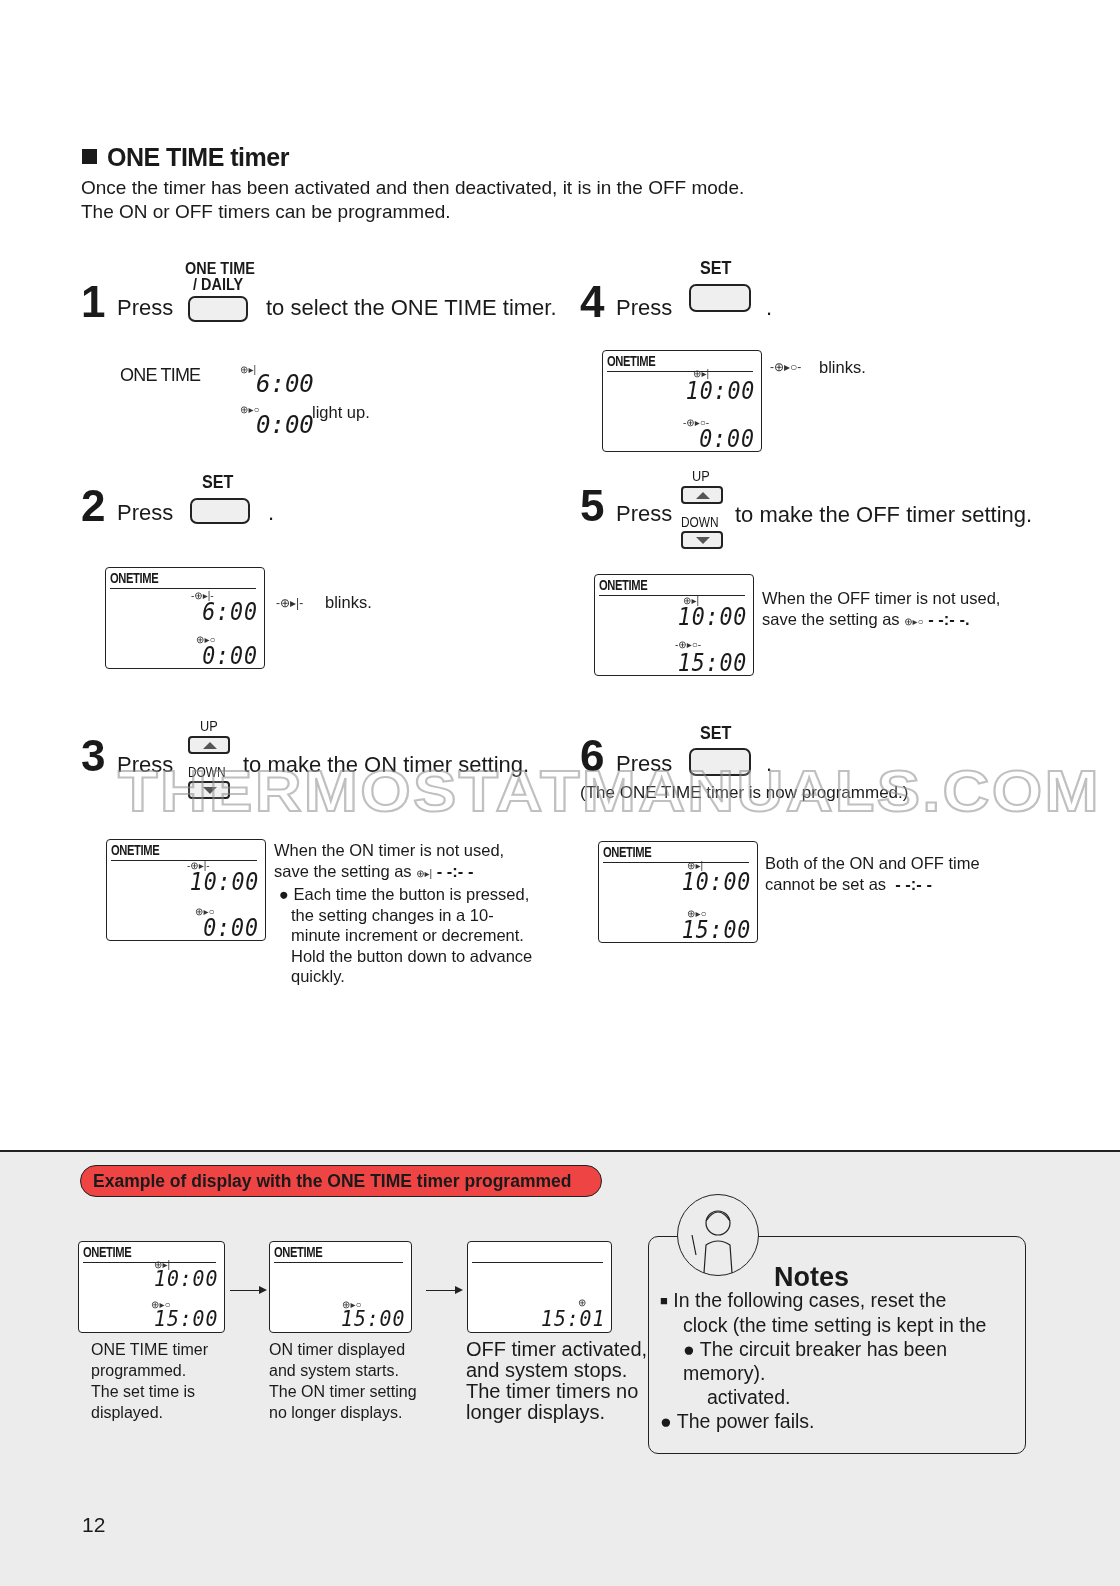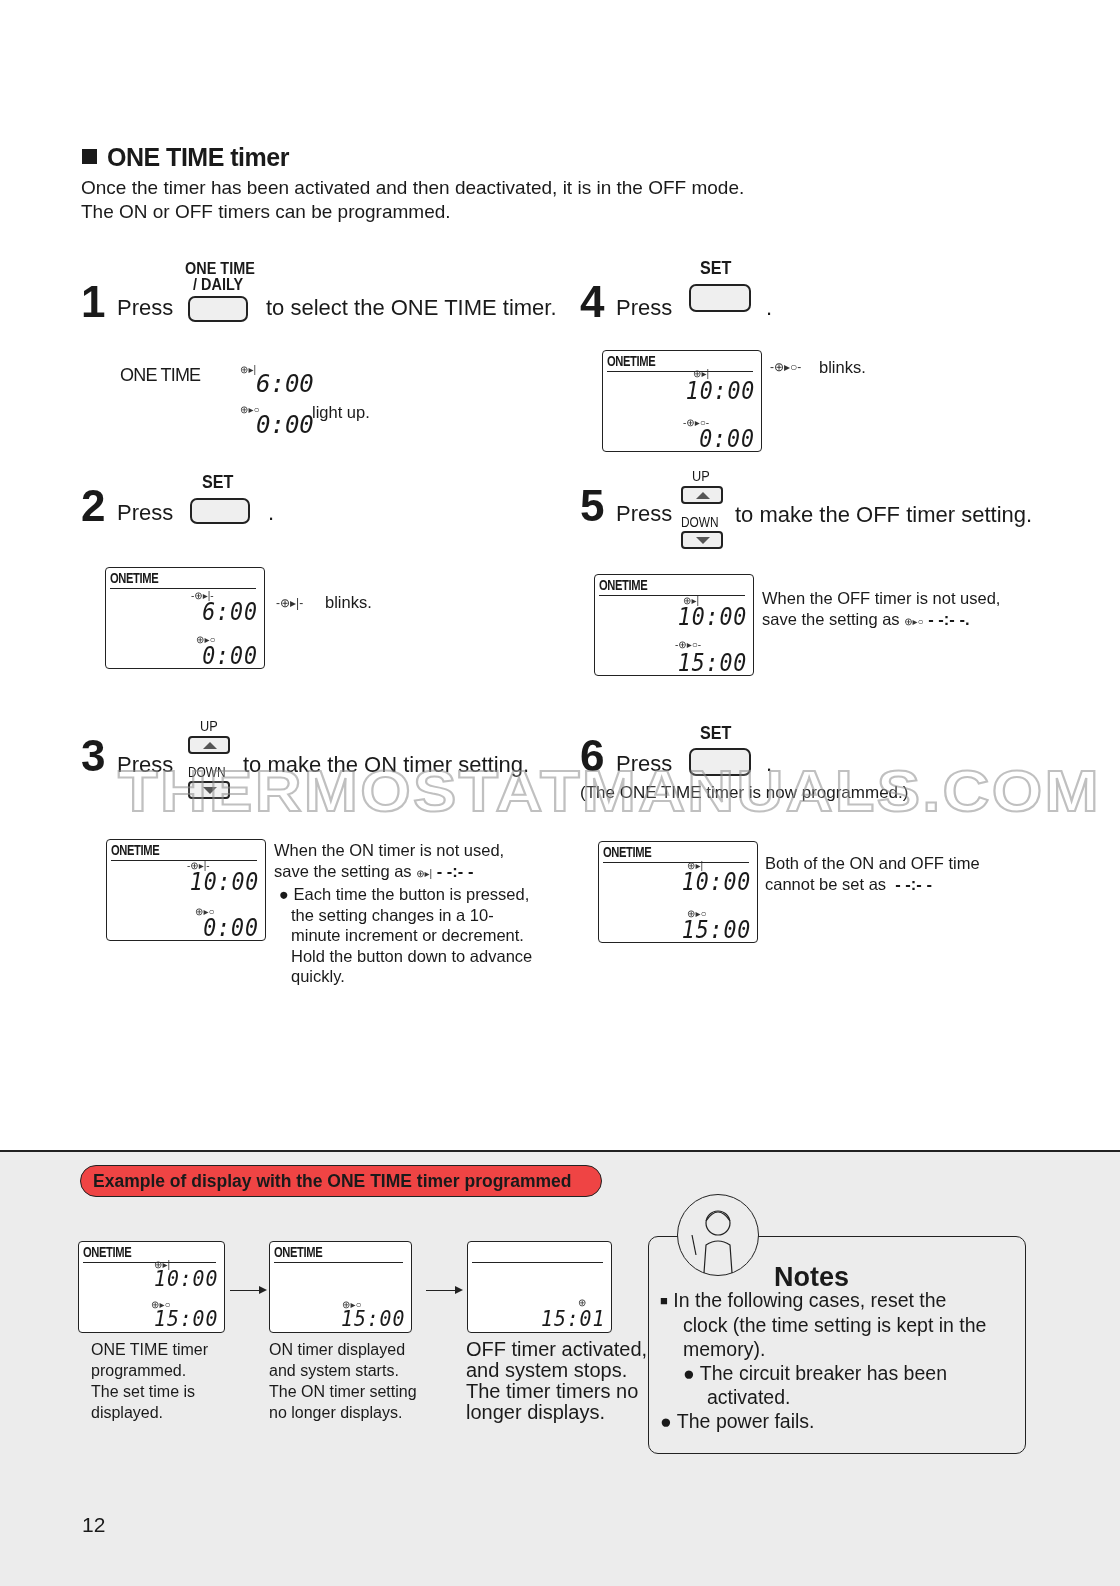--- a/index.html
+++ b/index.html
@@ -233,19 +233,19 @@
     <circle cx="40" cy="28" r="12" fill="none" stroke="#222" stroke-width="1.2"></circle>
     <path d="M28 26 Q40 8 52 26" fill="none" stroke="#222" stroke-width="1.2"></path>
     <path d="M26 78 L28 50 Q40 42 52 50 L54 78" fill="none" stroke="#222" stroke-width="1.2"></path>
     <path d="M18 60 L14 40" stroke="#222" stroke-width="1.2"></path>
   </svg>
 </div>
 <div class="abs notes-title">Notes</div>
 <div class="abs" style="left:660px;top:1288px;font-size:19.5px;line-height:24px">
   <div><span style="font-size:13px;vertical-align:2px">■</span> <span>In the following cases, reset the</span></div>
   <div style="margin-left:23px">clock (the time setting is kept in the</div>
+  <div style="margin-left:23px"><span>●</span> <span>The circuit breaker has been</span></div>
   <div style="margin-left:23px">memory).</div>
-  <div style="margin-left:23px"><span>●</span> <span>The circuit breaker has been</span></div>
   <div style="margin-left:47px">activated.</div>
   <div style=""><span>●</span> <span>The power fails.</span></div>
 </div>
 
 <div class="abs" style="left:82px;top:1513px;font-size:21px">12</div>
 
 </body></html>

